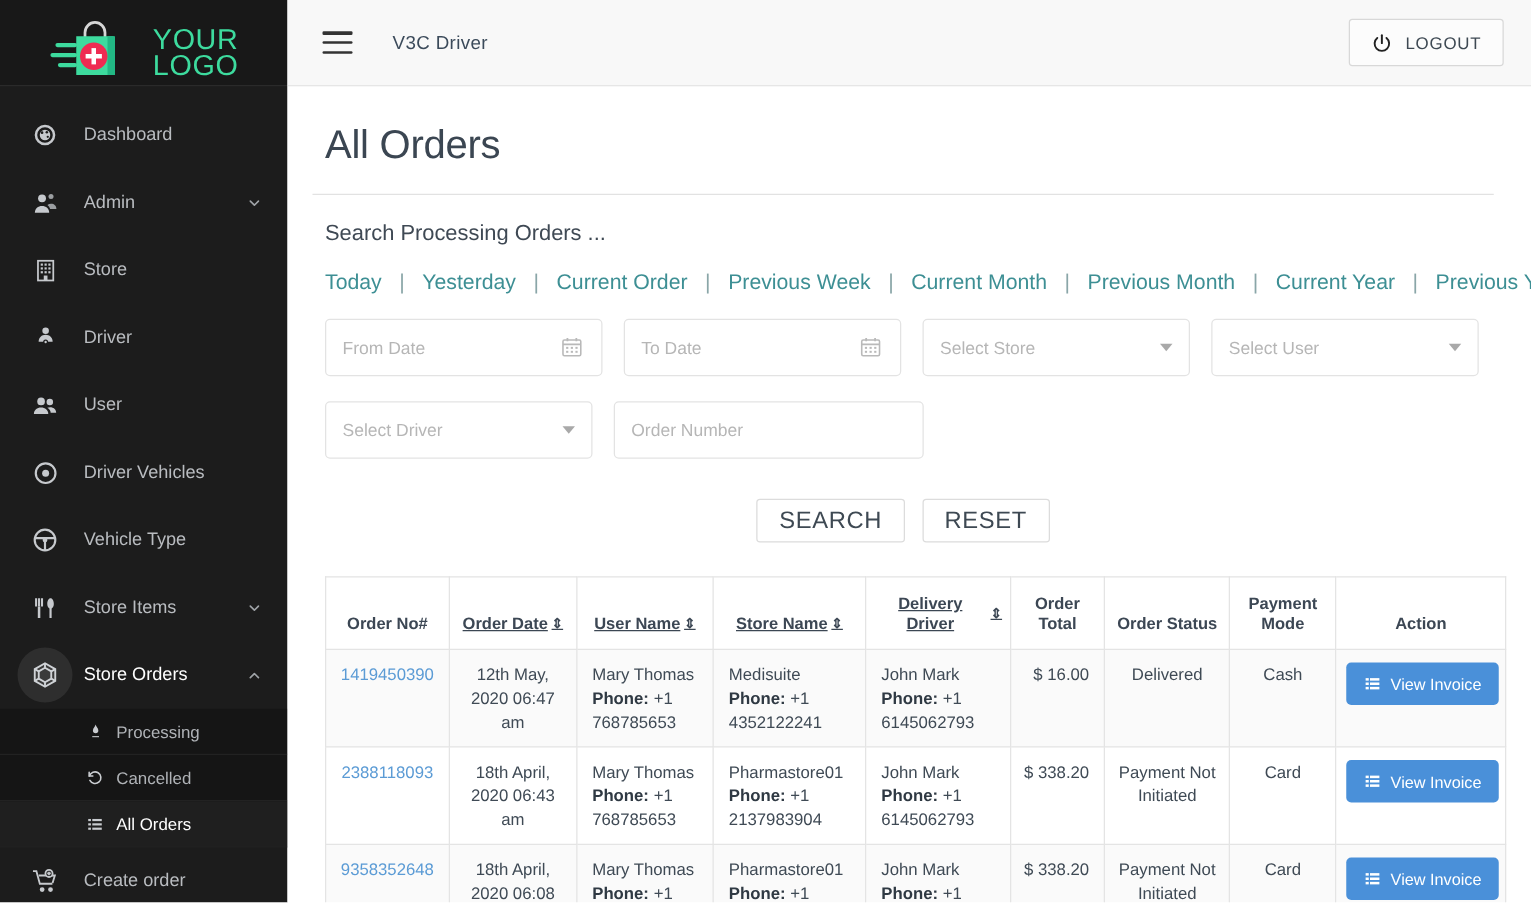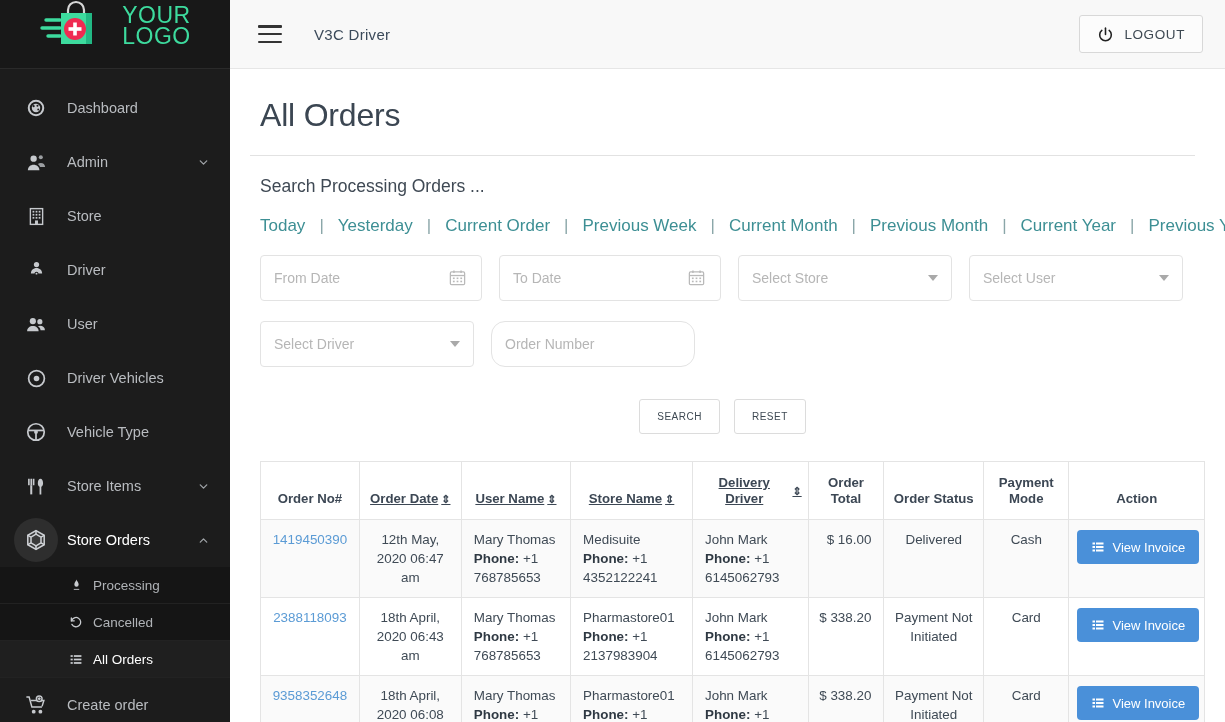--- a/index.html
+++ b/index.html
@@ -14,21 +14,21 @@
   
   .sidebar {
     width: 230px; min-width: 230px; height: 722px;
     background: #1c1c1c;
     overflow: hidden;
     position: relative;
   }
   .logo-area {
     height: 69px;
     background: #181818;
-    display: flex; align-items: flex-start; justify-content: center;
+    display: flex; align-items: flex-end; justify-content: center;
     border-bottom: 1px solid #2a2a2a;
   }
   .logo-wrap { display: flex; align-items: center; gap: 9px; }
   .logo-mark { width: 74px; height: 52px; display: block; }
   .logo-text {
     color: #3ddb9e;
     font-size: 23px;
     line-height: 21px;
     font-weight: 400;
     letter-spacing: 0.5px;
@@ -156,34 +156,34 @@
     border-radius: 4px;
     background: #fff;
     display: flex; align-items: center;
     padding: 0 13px;
     font-size: 14px;
     color: #b6b6b6;
     cursor: text;
   }
   .field.w-date { width: 222px; }
   .field.w-sel  { width: 214px; cursor: pointer; }
-  .field.w-num  { width: 204px; border-radius: 14px; }
+  .field.w-num  { width: 248px; }
   .field .ph { flex: 1; }
   .cal-ico { width: 20px; height: 20px; color: #b9b9b9; display: flex; }
   .caret { width: 0; height: 0; border-left: 5px solid transparent; border-right: 5px solid transparent; border-top: 6px solid #a9a9a9; }
 
   .filters2 { padding-left: 10px; margin-top: 20px; display: flex; gap: 17px; }
 
   .actions { margin-top: 32px; display: flex; justify-content: center; gap: 14px; }
   .btn-plain {
     border: 1px solid #dcdcdc;
     background: #fff;
     border-radius: 3px;
     height: 35px; padding: 0 17px;
-    font-size: 10px; color: #3e4953;
+    font-size: 19px; color: #3e4953;
     letter-spacing: 0.5px;
     cursor: pointer;
     font-family: "Liberation Sans", sans-serif;
   }
 
   
   .table-wrap { margin: 27px 0 0 10px; width: 945px; }
   table { border-collapse: collapse; width: 945px; table-layout: fixed; }
   thead th {
     border: 1px solid #e4e4e4;

